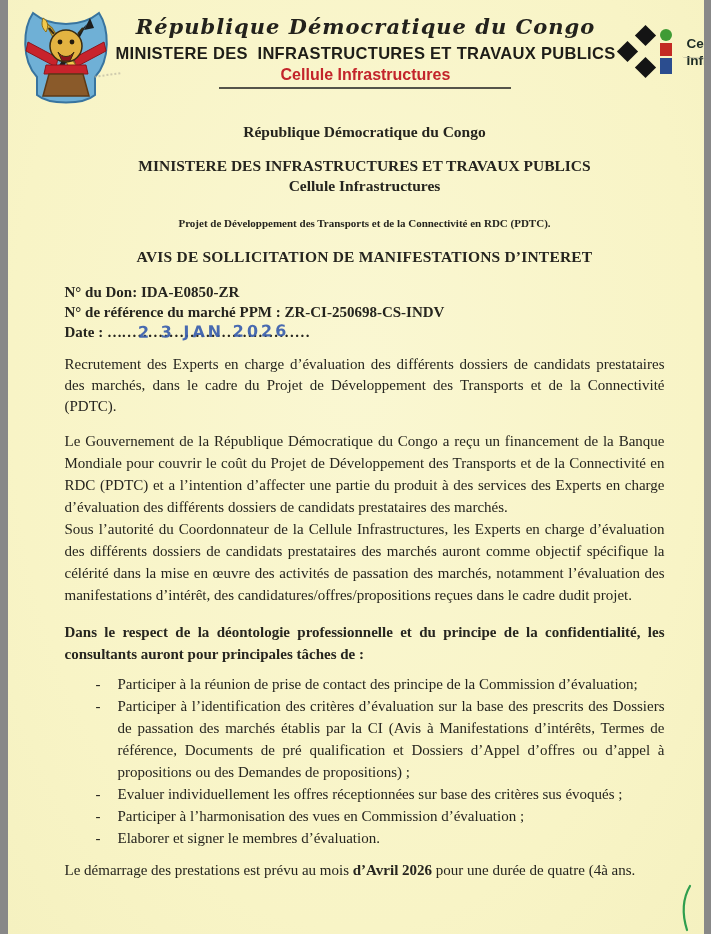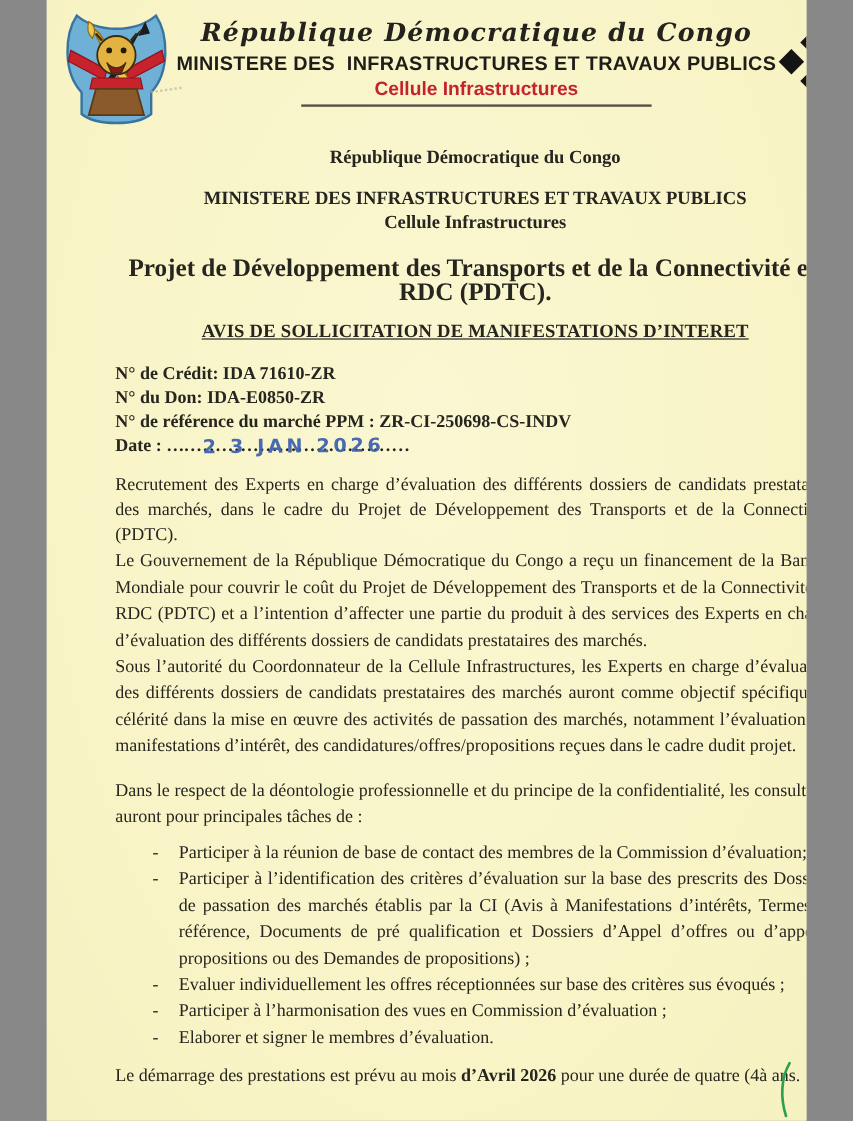--- a/index.html
+++ b/index.html
@@ -1,19 +1,19 @@
 <!DOCTYPE html>
 <html><head>
 <meta charset="utf-8">
 <style>
   * { margin: 0; padding: 0; box-sizing: border-box; }
   html, body { background: #888; }
   .page {
     position: relative;
-    width: 633px;
+    width: 696px;
     height: 934px;
     margin: 0 auto;
     background: #f9f6cb;
     background-image: radial-gradient(ellipse at 50% 40%, #faf7d2 0%, #f8f4c6 70%, #f5f1c0 100%);
     overflow: hidden;
     font-family: "Liberation Serif", serif;
     color: #26251f;
   }
 
   
@@ -95,23 +95,23 @@
     top: 122px;
     left: 57px;
     width: 600px;
     font-size: 15px;
     line-height: 22px;
   }
   .center-block { text-align: center; font-weight: bold; }
   .c-country  { font-size: 15.5px; line-height: 20px; margin-bottom: 14px; }
   .c-ministry { font-size: 15.5px; line-height: 20px; }
   .c-cellule  { font-size: 15.5px; line-height: 20px; margin-bottom: 17px; }
-  .c-project  { font-size: 21px; line-height: 20px; margin-bottom: 14px; }
+  .c-project  { font-size: 11px; line-height: 20px; margin-bottom: 14px; }
   .c-notice   { font-size: 15.5px; line-height: 20px; margin-bottom: 15px;
-                text-decoration: underline; letter-spacing: 0.2px; }
+                letter-spacing: 0.2px; }
 
   .refs { font-weight: bold; }
   .refs p { line-height: 20px; }
 
   .date-line { font-weight: bold; line-height: 20px; }
   .dots-wrap { position: relative; display: inline-block; }
   .dots { letter-spacing: 1.5px; }
   .stamp {
     position: absolute;
     left: 16px; top: 0px;
@@ -125,23 +125,23 @@
     opacity: 0.92;
   }
 
   .subject {
     margin-top: 12px;
     font-weight: normal;
     text-align: justify;
     line-height: 21px;
   }
   .body-p { text-align: justify; line-height: 22px; }
-  .p1 { }
+  .p1 { margin-top: 13px; }
   .p2 { margin-top: 0; }
-  .p3 { margin-top: 15px; }
+  .p3 { margin-top: 15px; font-weight: bold; }
 
   .tasks { margin-top: 8px; list-style: none; padding-left: 31px; }
   .tasks li { display: flex; line-height: 22px; }
   .tasks .dash { flex: 0 0 22px; }
   .tasks .task-text { flex: 1 1 auto; text-align: justify; }
 
   .closing { margin-top: 11px; line-height: 21px; }
   .closing strong { font-weight: bold; }
 
   .pen-mark {
@@ -205,38 +205,37 @@
 
     <div class="center-block">
       <p class="c-country">République Démocratique du Congo</p>
       <p class="c-ministry">MINISTERE DES INFRASTRUCTURES ET TRAVAUX PUBLICS</p>
       <p class="c-cellule">Cellule Infrastructures</p>
       <p class="c-project">Projet de Développement des Transports et de la Connectivité en RDC (PDTC).</p>
       <p class="c-notice">AVIS DE SOLLICITATION DE MANIFESTATIONS D’INTERET</p>
     </div>
 
     <div class="refs">
-      <p>N° de Crédit: IDA  71610-ZR</p>
       <p>N° du Don: IDA-E0850-ZR</p>
       <p>N° de référence du marché PPM : ZR-CI-250698-CS-INDV</p>
       <p class="date-line">
         <span>Date : …</span><span class="dots-wrap"><span class="dots">....................................</span><span class="stamp">2 3 JAN 2026</span></span>
       </p>
     </div>
 
     <p class="subject">Recrutement des Experts en charge d’évaluation des différents dossiers de candidats prestataires des marchés, dans le cadre du Projet de Développement des Transports et de la Connectivité (PDTC).</p>
 
     <p class="body-p p1">Le Gouvernement de la République Démocratique du Congo a reçu un financement de la Banque Mondiale pour couvrir le coût du Projet de Développement des Transports et de la Connectivité en RDC (PDTC) et a l’intention d’affecter une partie du produit à des services des Experts en charge d’évaluation des différents dossiers de candidats prestataires des marchés.</p>
     <p class="body-p p2">Sous l’autorité du Coordonnateur de la Cellule Infrastructures, les Experts en charge d’évaluation des différents dossiers de candidats prestataires des marchés auront comme objectif spécifique la célérité dans la mise en œuvre des activités de passation des marchés, notamment l’évaluation des manifestations d’intérêt, des candidatures/offres/propositions reçues dans le cadre dudit projet.</p>
     <p class="body-p p3">Dans le respect de la déontologie professionnelle et du principe de la confidentialité, les consultants auront pour principales tâches de :</p>
 
     <ul class="tasks">
       <li>
         <span class="dash">-</span>
-        <span class="task-text">Participer à la réunion de base de contact des membres de la Commission d’évaluation;</span>
+        <span class="task-text">Participer à la réunion de prise de contact des principe de la Commission d’évaluation;</span>
       </li>
       <li>
         <span class="dash">-</span>
         <span class="task-text">Participer à l’identification des critères d’évaluation sur la base des prescrits des Dossiers de passation des marchés établis par la CI (Avis à Manifestations d’intérêts, Termes de référence, Documents de pré qualification et Dossiers d’Appel d’offres ou d’appel à propositions ou des Demandes de propositions) ;</span>
       </li>
       <li>
         <span class="dash">-</span>
         <span class="task-text">Evaluer individuellement les offres réceptionnées sur base des critères sus évoqués ;</span>
       </li>
       <li>

